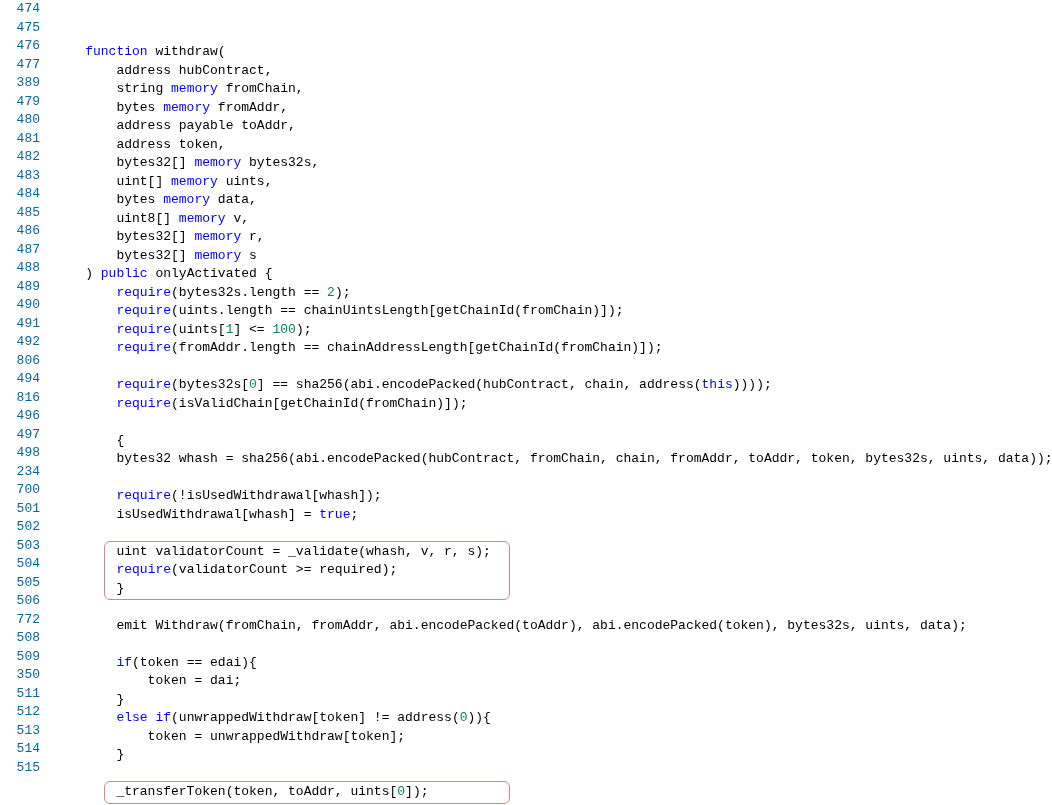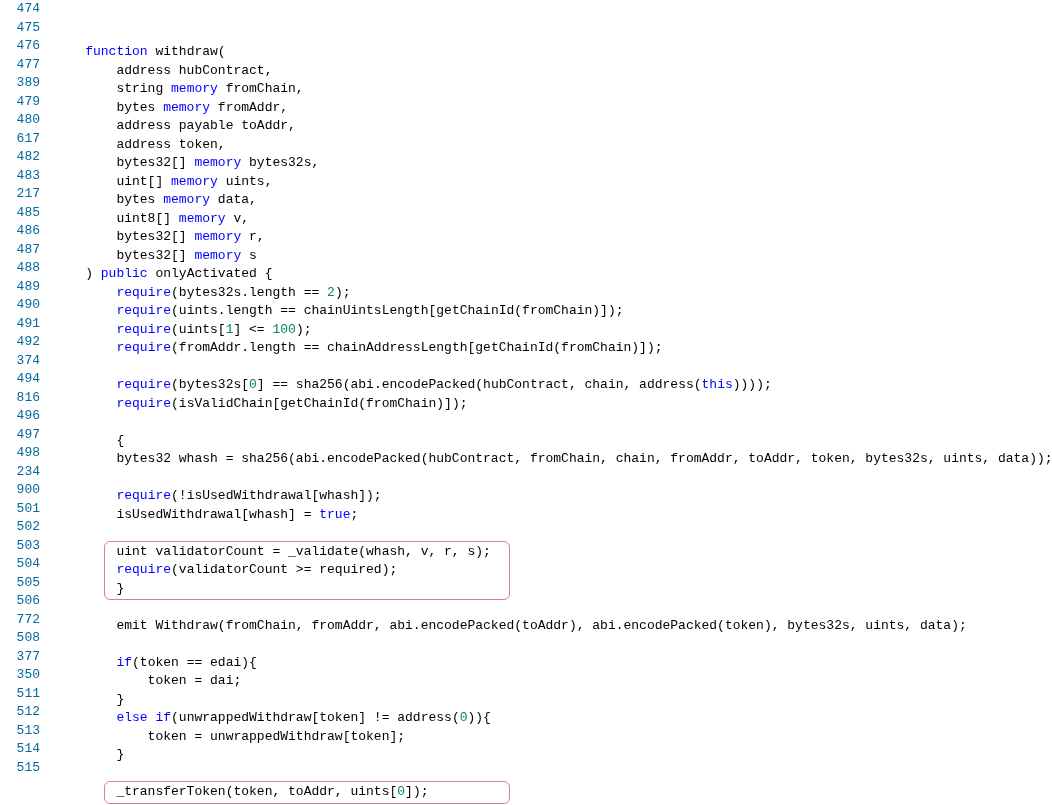--- a/index.html
+++ b/index.html
@@ -50,49 +50,49 @@
 <body>
 
 <div class="gutter" id="gutter">
     <div class="gutter-line">474</div>
     <div class="gutter-line">475</div>
     <div class="gutter-line">476</div>
     <div class="gutter-line">477</div>
     <div class="gutter-line">389</div>
     <div class="gutter-line">479</div>
     <div class="gutter-line">480</div>
-    <div class="gutter-line">617</div>
+    <div class="gutter-line">481</div>
     <div class="gutter-line">482</div>
     <div class="gutter-line">483</div>
-    <div class="gutter-line">217</div>
+    <div class="gutter-line">484</div>
     <div class="gutter-line">485</div>
     <div class="gutter-line">486</div>
     <div class="gutter-line">487</div>
     <div class="gutter-line">488</div>
     <div class="gutter-line">489</div>
     <div class="gutter-line">490</div>
     <div class="gutter-line">491</div>
     <div class="gutter-line">492</div>
-    <div class="gutter-line">374</div>
+    <div class="gutter-line">806</div>
     <div class="gutter-line">494</div>
     <div class="gutter-line">816</div>
     <div class="gutter-line">496</div>
     <div class="gutter-line">497</div>
     <div class="gutter-line">498</div>
     <div class="gutter-line">234</div>
-    <div class="gutter-line">900</div>
+    <div class="gutter-line">700</div>
     <div class="gutter-line">501</div>
     <div class="gutter-line">502</div>
     <div class="gutter-line">503</div>
     <div class="gutter-line">504</div>
     <div class="gutter-line">505</div>
     <div class="gutter-line">506</div>
     <div class="gutter-line">772</div>
     <div class="gutter-line">508</div>
-    <div class="gutter-line">377</div>
+    <div class="gutter-line">509</div>
     <div class="gutter-line">350</div>
     <div class="gutter-line">511</div>
     <div class="gutter-line">512</div>
     <div class="gutter-line">513</div>
     <div class="gutter-line">514</div>
     <div class="gutter-line">515</div>
   </div>
 <div class="code" id="code"><div class="code-line"><span>    </span><span class="kw-blue">function</span><span> withdraw(</span></div><div class="code-line"><span>        address hubContract,</span></div><div class="code-line"><span>        string </span><span class="kw-blue">memory</span><span> fromChain,</span></div><div class="code-line"><span>        bytes </span><span class="kw-blue">memory</span><span> fromAddr,</span></div><div class="code-line"><span>        address payable toAddr,</span></div><div class="code-line"><span>        address token,</span></div><div class="code-line"><span>        bytes32[] </span><span class="kw-blue">memory</span><span> bytes32s,</span></div><div class="code-line"><span>        uint[] </span><span class="kw-blue">memory</span><span> uints,</span></div><div class="code-line"><span>        bytes </span><span class="kw-blue">memory</span><span> data,</span></div><div class="code-line"><span>        uint8[] </span><span class="kw-blue">memory</span><span> v,</span></div><div class="code-line"><span>        bytes32[] </span><span class="kw-blue">memory</span><span> r,</span></div><div class="code-line"><span>        bytes32[] </span><span class="kw-blue">memory</span><span> s</span></div><div class="code-line"><span>    ) </span><span class="kw-blue">public</span><span> onlyActivated {</span></div><div class="code-line"><span>        </span><span class="kw-blue">require</span><span>(bytes32s.length == </span><span class="num">2</span><span>);</span></div><div class="code-line"><span>        </span><span class="kw-blue">require</span><span>(uints.length == chainUintsLength[getChainId(fromChain)]);</span></div><div class="code-line"><span>        </span><span class="kw-blue">require</span><span>(uints[</span><span class="num">1</span><span>] &lt;= </span><span class="num">100</span><span>);</span></div><div class="code-line"><span>        </span><span class="kw-blue">require</span><span>(fromAddr.length == chainAddressLength[getChainId(fromChain)]);</span></div><div class="code-line">&nbsp;</div><div class="code-line"><span>        </span><span class="kw-blue">require</span><span>(bytes32s[</span><span class="num">0</span><span>] == sha256(abi.encodePacked(hubContract, chain, address(</span><span class="kw-blue">this</span><span>))));</span></div><div class="code-line"><span>        </span><span class="kw-blue">require</span><span>(isValidChain[getChainId(fromChain)]);</span></div><div class="code-line">&nbsp;</div><div class="code-line"><span>        {</span></div><div class="code-line"><span>        bytes32 whash = sha256(abi.encodePacked(hubContract, fromChain, chain, fromAddr, toAddr, token, bytes32s, uints, data));</span></div><div class="code-line">&nbsp;</div><div class="code-line"><span>        </span><span class="kw-blue">require</span><span>(!isUsedWithdrawal[whash]);</span></div><div class="code-line"><span>        isUsedWithdrawal[whash] = </span><span class="kw-blue">true</span><span>;</span></div><div class="code-line">&nbsp;</div><div class="code-line"><span>        uint validatorCount = _validate(whash, v, r, s);</span></div><div class="code-line"><span>        </span><span class="kw-blue">require</span><span>(validatorCount &gt;= required);</span></div><div class="code-line"><span>        }</span></div><div class="code-line">&nbsp;</div><div class="code-line"><span>        emit Withdraw(fromChain, fromAddr, abi.encodePacked(toAddr), abi.encodePacked(token), bytes32s, uints, data);</span></div><div class="code-line">&nbsp;</div><div class="code-line"><span>        </span><span class="kw-blue">if</span><span>(token == edai){</span></div><div class="code-line"><span>            token = dai;</span></div><div class="code-line"><span>        }</span></div><div class="code-line"><span>        </span><span class="kw-blue">else if</span><span>(unwrappedWithdraw[token] != address(</span><span class="num">0</span><span>)){</span></div><div class="code-line"><span>            token = unwrappedWithdraw[token];</span></div><div class="code-line"><span>        }</span></div><div class="code-line">&nbsp;</div><div class="code-line"><span>        _transferToken(token, toAddr, uints[</span><span class="num">0</span><span>]);</span></div><div class="code-line">&nbsp;</div><div class="highlight-box" style="top: 497.5px; height: 59.5px; left: 50px; width: 406px;"></div><div class="highlight-box" style="top: 738px; height: 22.5px; left: 50px; width: 406px;"></div></div>
 
 </body></html>

